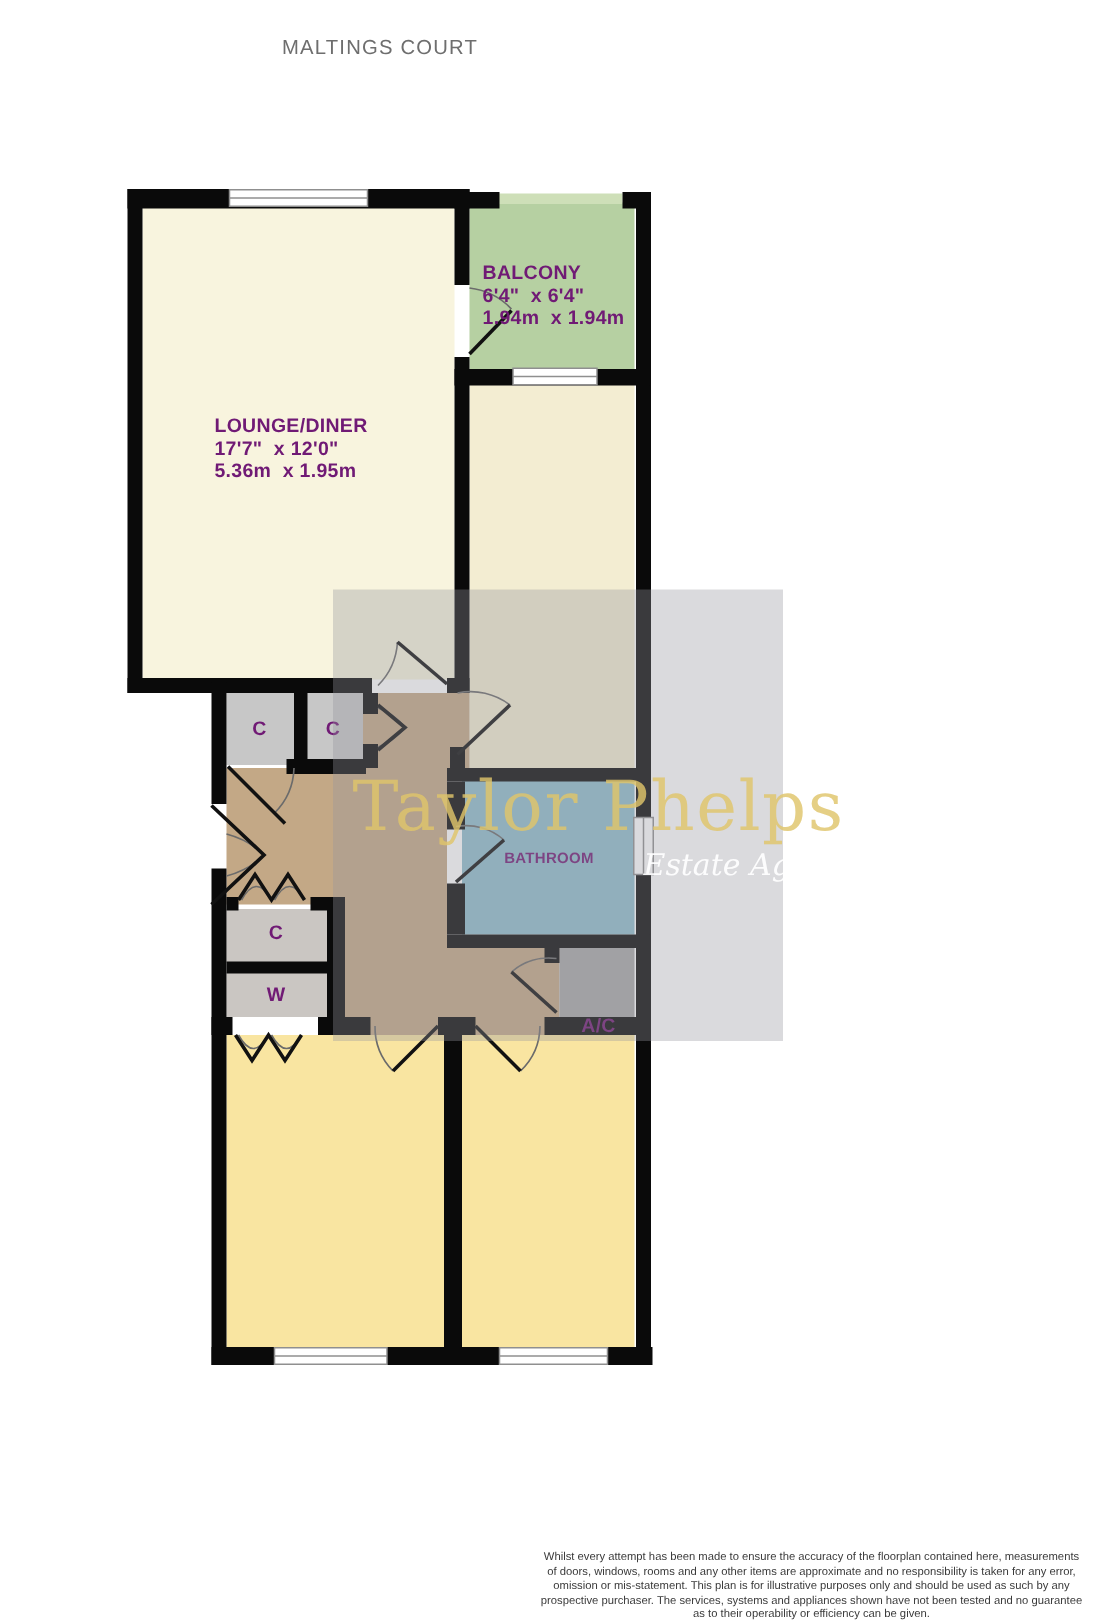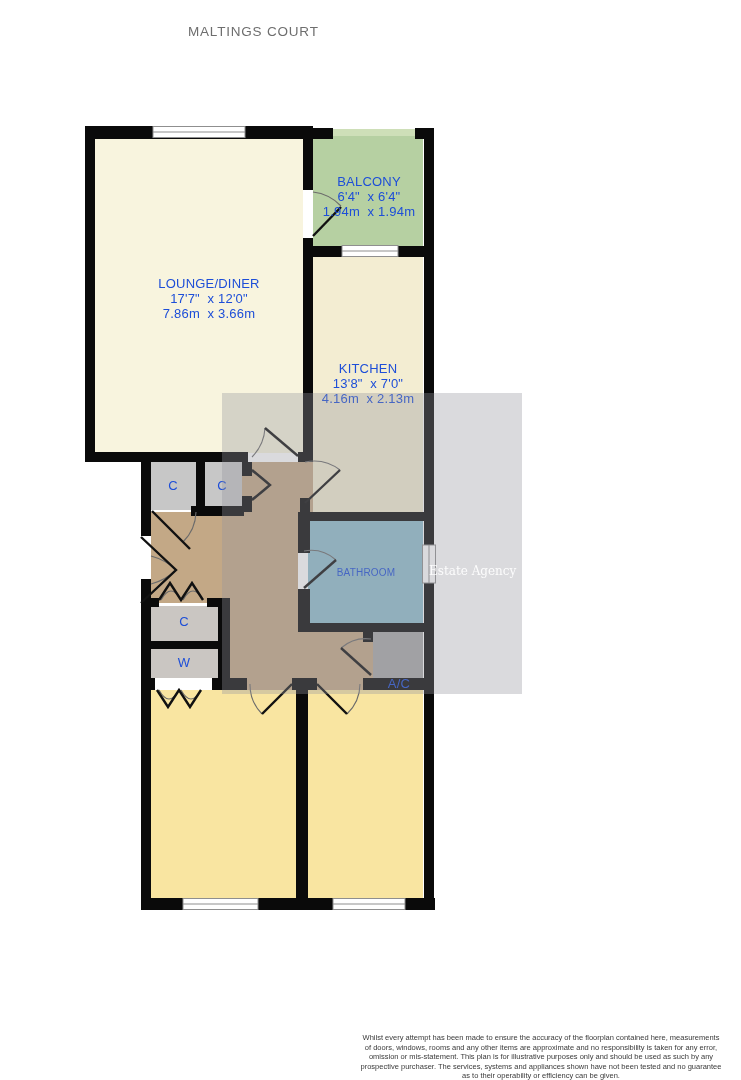--- a/index.html
+++ b/index.html
@@ -1,30 +1,30 @@
 <!DOCTYPE html>
 <html><head>
 <meta charset="utf-8">
 <style>
   html,body{margin:0;padding:0;background:#fff;}
   .page{position:relative;width:741px;height:1080px;background:#ffffff;overflow:hidden;
         font-family:"Liberation Sans","DejaVu Sans",sans-serif;}
   .title{position:absolute;left:188px;top:24px;font-size:13.5px;color:#6e6e6e;letter-spacing:.8px;}
   svg.plan{position:absolute;left:0;top:0;}
-  .rlabel{position:absolute;transform:translateX(-50%);text-align:center;color:#1d4ed8;
-          font-weight:normal;font-size:13px;line-height:15px;letter-spacing:.2px;white-space:pre;}
+  .rlabel{position:absolute;transform:translateX(-50%);text-align:left;color:#701a75;
+          font-weight:bold;font-size:13px;line-height:15px;letter-spacing:.2px;white-space:pre;}
   .small{font-size:13px;}
   .wm-box{position:absolute;left:222px;top:393px;width:300px;height:301px;
           background:rgba(150,150,158,0.35);}
   .wm-brand{position:absolute;left:235px;top:510px;width:300px;
             font-family:"DejaVu Serif","Liberation Serif",serif;font-size:46px;
             color:rgba(223,196,106,0.82);white-space:nowrap;letter-spacing:1px;}
   .wm-tag{position:absolute;left:429px;top:564px;
-          font-family:"DejaVu Serif","Liberation Serif",serif;font-size:12px;
-          color:rgba(255,255,255,0.92);white-space:nowrap;}
+          font-family:"DejaVu Serif","Liberation Serif",serif;font-size:20px;
+          color:rgba(255,255,255,0.92);white-space:nowrap;font-style:italic;}
   .footer{position:absolute;left:335px;top:1033px;width:412px;text-align:center;
           font-size:7.5px;line-height:9.6px;color:#3a3a3a;}
 </style>
 </head>
 <body>
 
 <div class="page">
 
   <div class="title">MALTINGS COURT</div>
 
@@ -125,37 +125,37 @@
       <path d="M292,684 L262,714"></path>
       <path d="M317,684 L347,714"></path>
       <path d="M152,511 L190,549"></path>
       <path d="M141,537 L176,570 L141,603"></path>
       <path d="M252,470 L270,485 L252,500"></path>
       <path d="M159,600 L170,583 L181,600 L192,583 L203,600"></path>
       <path d="M157,690 L168,707 L179,690 L190,707 L201,690"></path>
     </g>
   </svg>
 
-  <div class="rlabel" style="left:209px;top:276px"><span>LOUNGE/DINER</span><br><span>17'7"  x 12'0"</span><br><span>7.86m  x 3.66m</span></div>
+  <div class="rlabel" style="left:194px;top:276px"><span>LOUNGE/DINER</span><br><span>17'7"  x 12'0"</span><br><span>5.36m  x 1.95m</span></div>
 
   <div class="rlabel" style="left:369px;top:174px"><span>BALCONY</span><br><span>6'4"  x 6'4"</span><br><span>1.94m  x 1.94m</span></div>
 
-  <div class="rlabel" style="left:368px;top:361px"><span>KITCHEN</span><br><span>13'8"  x 7'0"</span><br><span>4.16m  x 2.13m</span></div>
 
   <div class="rlabel" style="left:366px;top:565px;font-size:10px"><span>BATHROOM</span></div>
 
 
 
   <div class="rlabel small" style="left:173px;top:478px"><span>C</span></div>
   <div class="rlabel small" style="left:222px;top:478px"><span>C</span></div>
   <div class="rlabel small" style="left:184px;top:614px"><span>C</span></div>
   <div class="rlabel small" style="left:184px;top:655px"><span>W</span></div>
   <div class="rlabel small" style="left:399px;top:676px"><span>A/C</span></div>
 
   <div class="wm-box"></div>
+  <div class="wm-brand">Taylor Phelps</div>
   <div class="wm-tag">Estate Agency</div>
 
   <div class="footer">
     <div>Whilst every attempt has been made to ensure the accuracy of the floorplan contained here, measurements</div>
     <div>of doors, windows, rooms and any other items are approximate and no responsibility is taken for any error,</div>
     <div>omission or mis-statement. This plan is for illustrative purposes only and should be used as such by any</div>
     <div>prospective purchaser. The services, systems and appliances shown have not been tested and no guarantee</div>
     <div>as to their operability or efficiency can be given.</div>
 
   </div>

